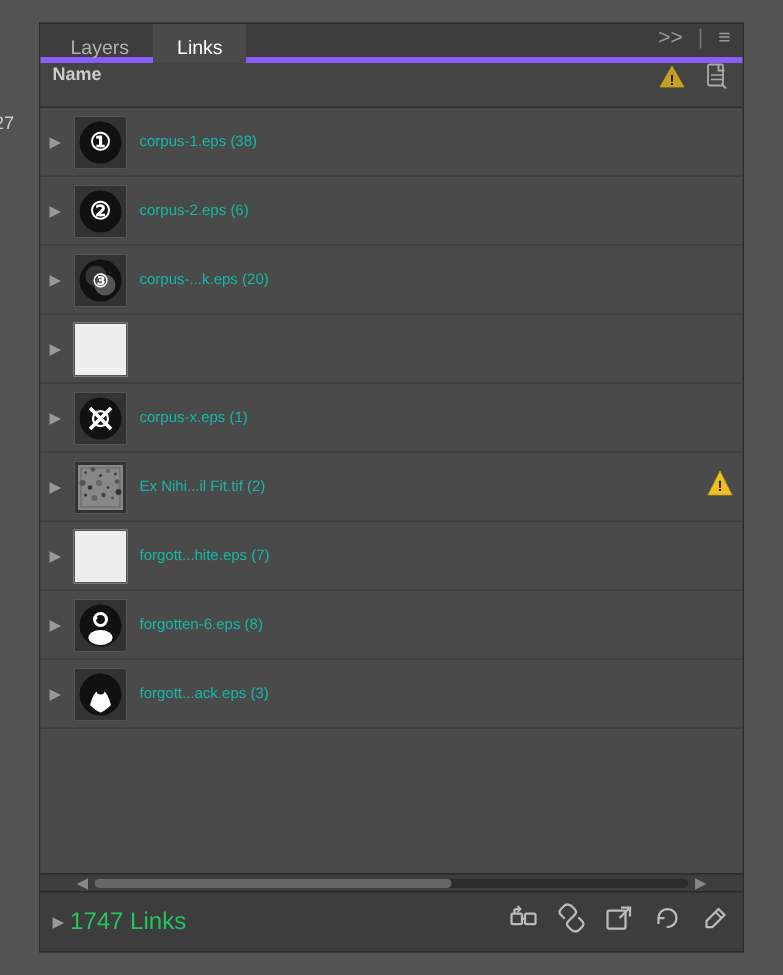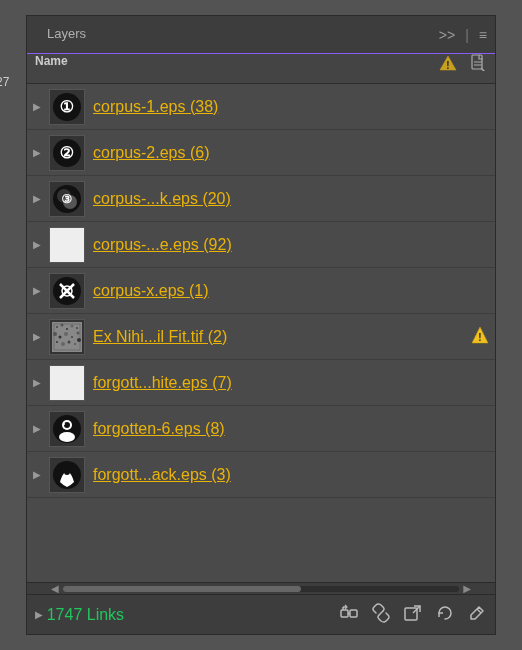--- a/index.html
+++ b/index.html
@@ -18,24 +18,24 @@
       width: 470px;
       height: 620px;
       background: #4a4a4a;
       border: 1px solid #2a2a2a;
       display: flex;
       flex-direction: column;
       position: relative;
     }
     .tab-bar {
       display: flex;
-      align-items: center;
+      align-items: flex-start;
       background: #3d3d3d;
-      border-bottom: 1px solid #8b5cf6;
-      height: 38px;
+      border-bottom: 4px solid #8b5cf6;
+      height: 26px;
       padding: 0 4px;
     }
     .tab {
       padding: 8px 16px;
       font-size: 13px;
       color: #b0b0b0;
       cursor: pointer;
       border-bottom: 2px solid transparent;
     }
     .tab.active {
@@ -123,26 +123,25 @@
       justify-content: center;
       overflow: hidden;
       position: relative;
     }
     .thumb svg {
       width: 30px;
       height: 30px;
     }
     .item-label {
       flex: 1;
-      font-size: 16px;
-      color: #eab308;
+      font-size: 10px;
+      color: #14b8a6;
       white-space: nowrap;
       overflow: hidden;
       text-overflow: ellipsis;
-      text-decoration: underline;
     }
     .warn-icon {
       color: #f0c030;
       font-size: 16px;
       margin-left: 6px;
     }
     .bottom-bar {
       display: flex;
       align-items: center;
       background: #3d3d3d;
@@ -209,20 +208,21 @@
   </style>
 </head>
 <body>
 
 <div style="position:relative;">
   <div class="page-num">27</div>
   <div class="panel">
 
     <div class="tab-bar">
       <div class="tab">Layers</div>
+      <div class="tab active">Links</div>
       <div class="tab-spacer"></div>
       <div class="tab-controls">
         <span>&gt;&gt;</span>
         <span style="color:#777;">|</span>
         <span>≡</span>
       </div>
     </div>
 
     <div class="column-header">
       <div class="column-header-name">Name</div>
@@ -279,21 +279,20 @@
             <text x="15" y="19" text-anchor="middle" font-size="12" fill="white" font-weight="bold">③</text>
           </svg>
         </div>
         <span class="item-label">corpus-...k.eps (20)</span>
       </div>
 
       <div class="list-item">
         <span class="chevron">▶</span>
         <div class="thumb" style="background:#eee;">
         </div>
-        <span class="item-label">corpus-...e.eps (92)</span>
       </div>
 
       <div class="list-item">
         <span class="chevron">▶</span>
         <div class="thumb">
           <svg viewBox="0 0 30 30">
             <circle cx="15" cy="15" r="14" fill="#111"></circle>
             <line x1="8" y1="8" x2="22" y2="22" stroke="white" stroke-width="2.5"></line>
             <line x1="22" y1="8" x2="8" y2="22" stroke="white" stroke-width="2.5"></line>
             <circle cx="15" cy="15" r="5" fill="none" stroke="white" stroke-width="1.5"></circle>

